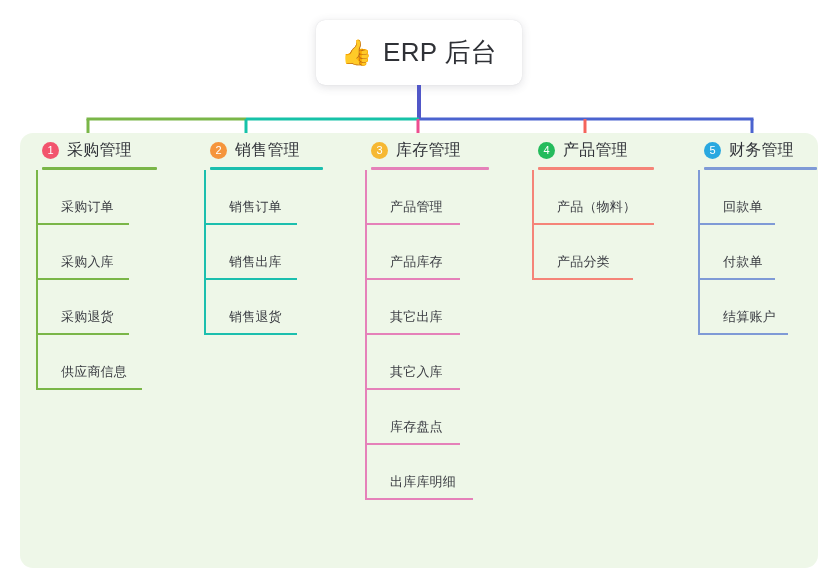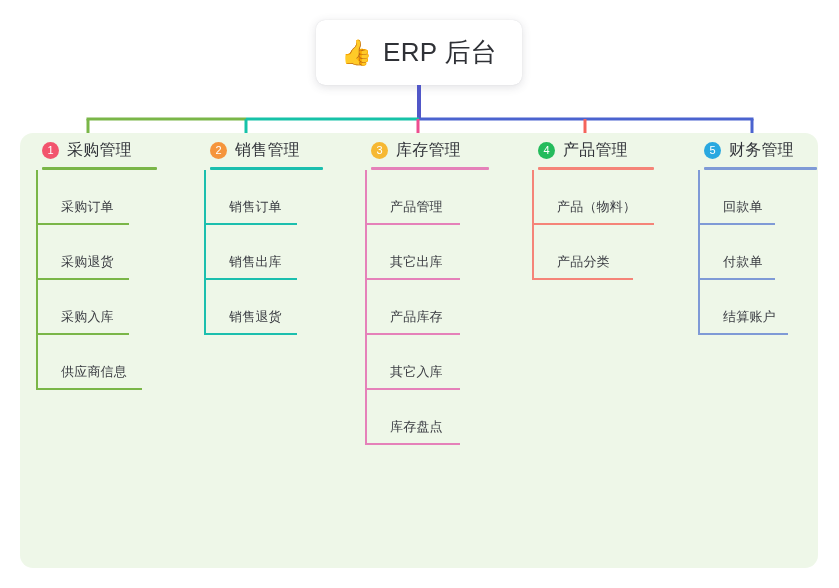--- a/index.html
+++ b/index.html
@@ -171,28 +171,28 @@
           <span class="col-title">采购管理</span>
         </div>
         <div class="col-underline" style="background: rgb(122, 182, 72); width: 115px;"></div>
         <div class="leaves">
           <div class="spine" style="background: rgb(122, 182, 72);"></div>
           <div class="leaf">
             <span class="leaf-label">采购订单</span>
             <div class="leaf-rule" style="background: rgb(122, 182, 72); width: 93px;"></div>
           </div>
           <div class="leaf">
+            <span class="leaf-label">采购入库</span>
+            <div class="leaf-rule" style="background: rgb(122, 182, 72); width: 93px;"></div>
+          </div>
+          <div class="leaf">
             <span class="leaf-label">采购退货</span>
             <div class="leaf-rule" style="background: rgb(122, 182, 72); width: 93px;"></div>
           </div>
           <div class="leaf">
-            <span class="leaf-label">采购入库</span>
-            <div class="leaf-rule" style="background: rgb(122, 182, 72); width: 93px;"></div>
-          </div>
-          <div class="leaf">
             <span class="leaf-label">供应商信息</span>
             <div class="leaf-rule" style="background: rgb(122, 182, 72); width: 106px;"></div>
           </div>
         </div>
       </div>
       <div class="column" style="left: 179px; width: 160px;">
         <div class="col-header">
           <span class="badge" style="background: rgb(245, 149, 60);">2</span>
           <span class="col-title">销售管理</span>
         </div>
@@ -219,34 +219,38 @@
           <span class="col-title">库存管理</span>
         </div>
         <div class="col-underline" style="background: rgb(229, 129, 185); width: 118px;"></div>
         <div class="leaves">
           <div class="spine" style="background: rgb(229, 129, 185);"></div>
           <div class="leaf">
             <span class="leaf-label">产品管理</span>
             <div class="leaf-rule" style="background: rgb(229, 129, 185); width: 95px;"></div>
           </div>
           <div class="leaf">
+            <span class="leaf-label">产品库存</span>
+            <div class="leaf-rule" style="background: rgb(229, 129, 185); width: 95px;"></div>
+          </div>
+          <div class="leaf">
             <span class="leaf-label">其它出库</span>
             <div class="leaf-rule" style="background: rgb(229, 129, 185); width: 95px;"></div>
           </div>
           <div class="leaf">
-            <span class="leaf-label">产品库存</span>
-            <div class="leaf-rule" style="background: rgb(229, 129, 185); width: 95px;"></div>
-          </div>
-          <div class="leaf">
             <span class="leaf-label">其它入库</span>
             <div class="leaf-rule" style="background: rgb(229, 129, 185); width: 95px;"></div>
           </div>
           <div class="leaf">
             <span class="leaf-label">库存盘点</span>
             <div class="leaf-rule" style="background: rgb(229, 129, 185); width: 95px;"></div>
+          </div>
+          <div class="leaf">
+            <span class="leaf-label">出库库明细</span>
+            <div class="leaf-rule" style="background: rgb(229, 129, 185); width: 108px;"></div>
           </div>
         </div>
       </div>
       <div class="column" style="left: 507px; width: 170px;">
         <div class="col-header">
           <span class="badge" style="background: rgb(36, 187, 92);">4</span>
           <span class="col-title">产品管理</span>
         </div>
         <div class="col-underline" style="background: rgb(245, 132, 120); width: 116px;"></div>
         <div class="leaves">

